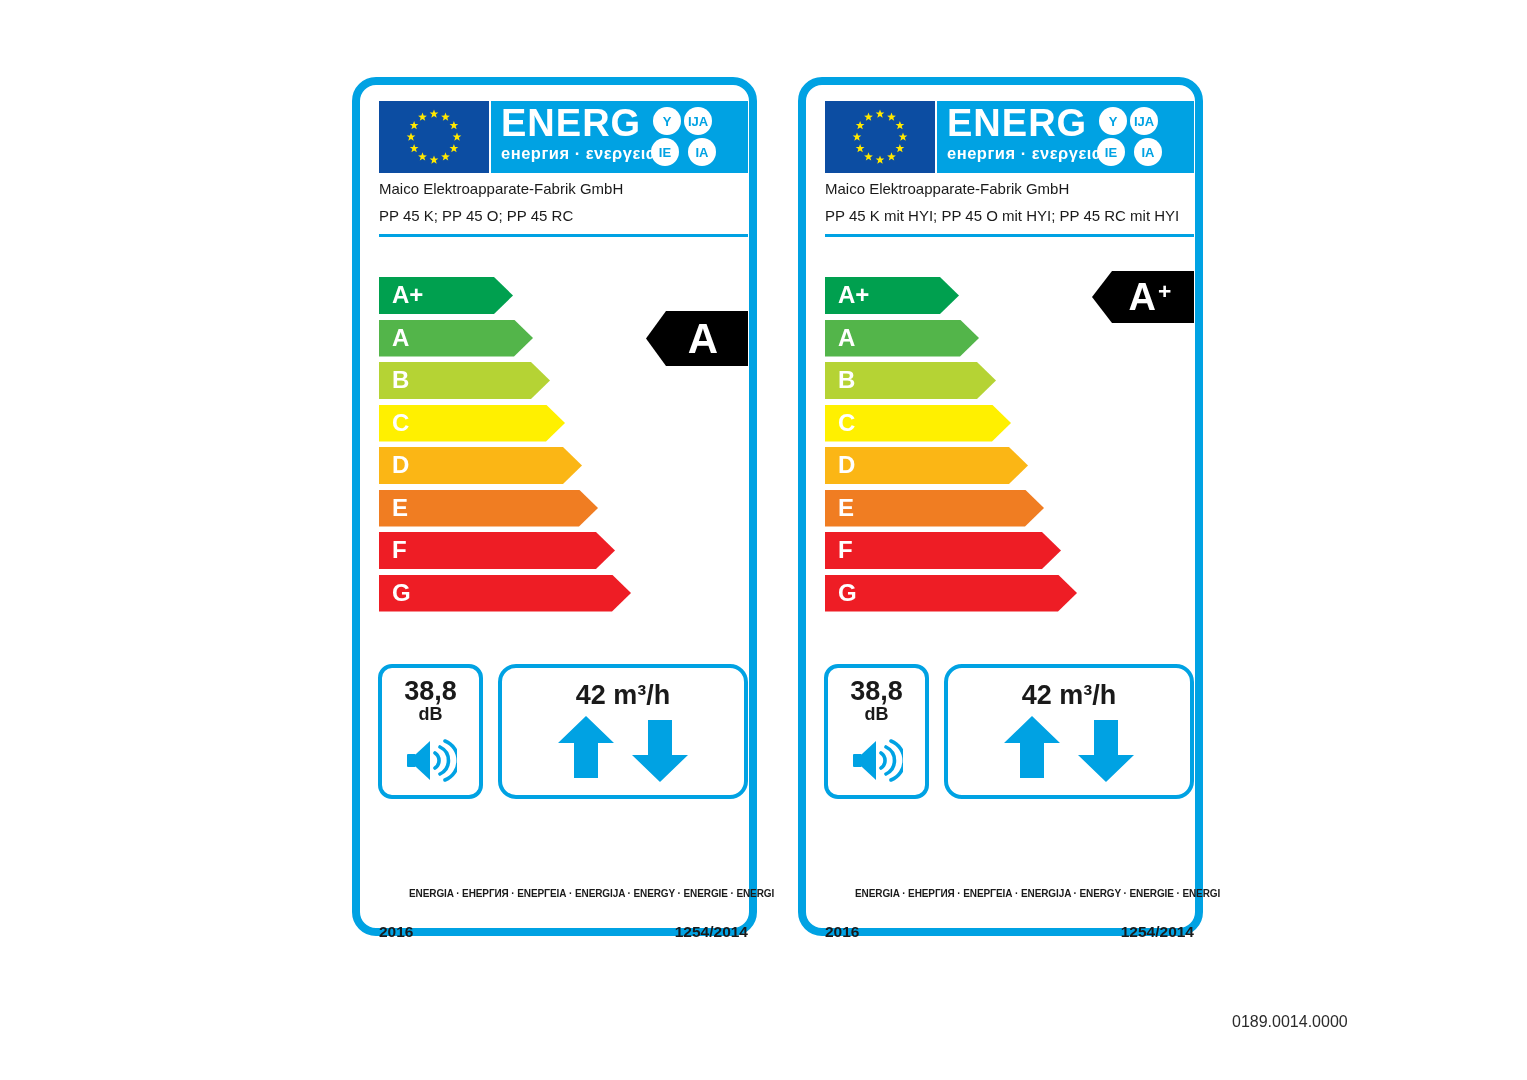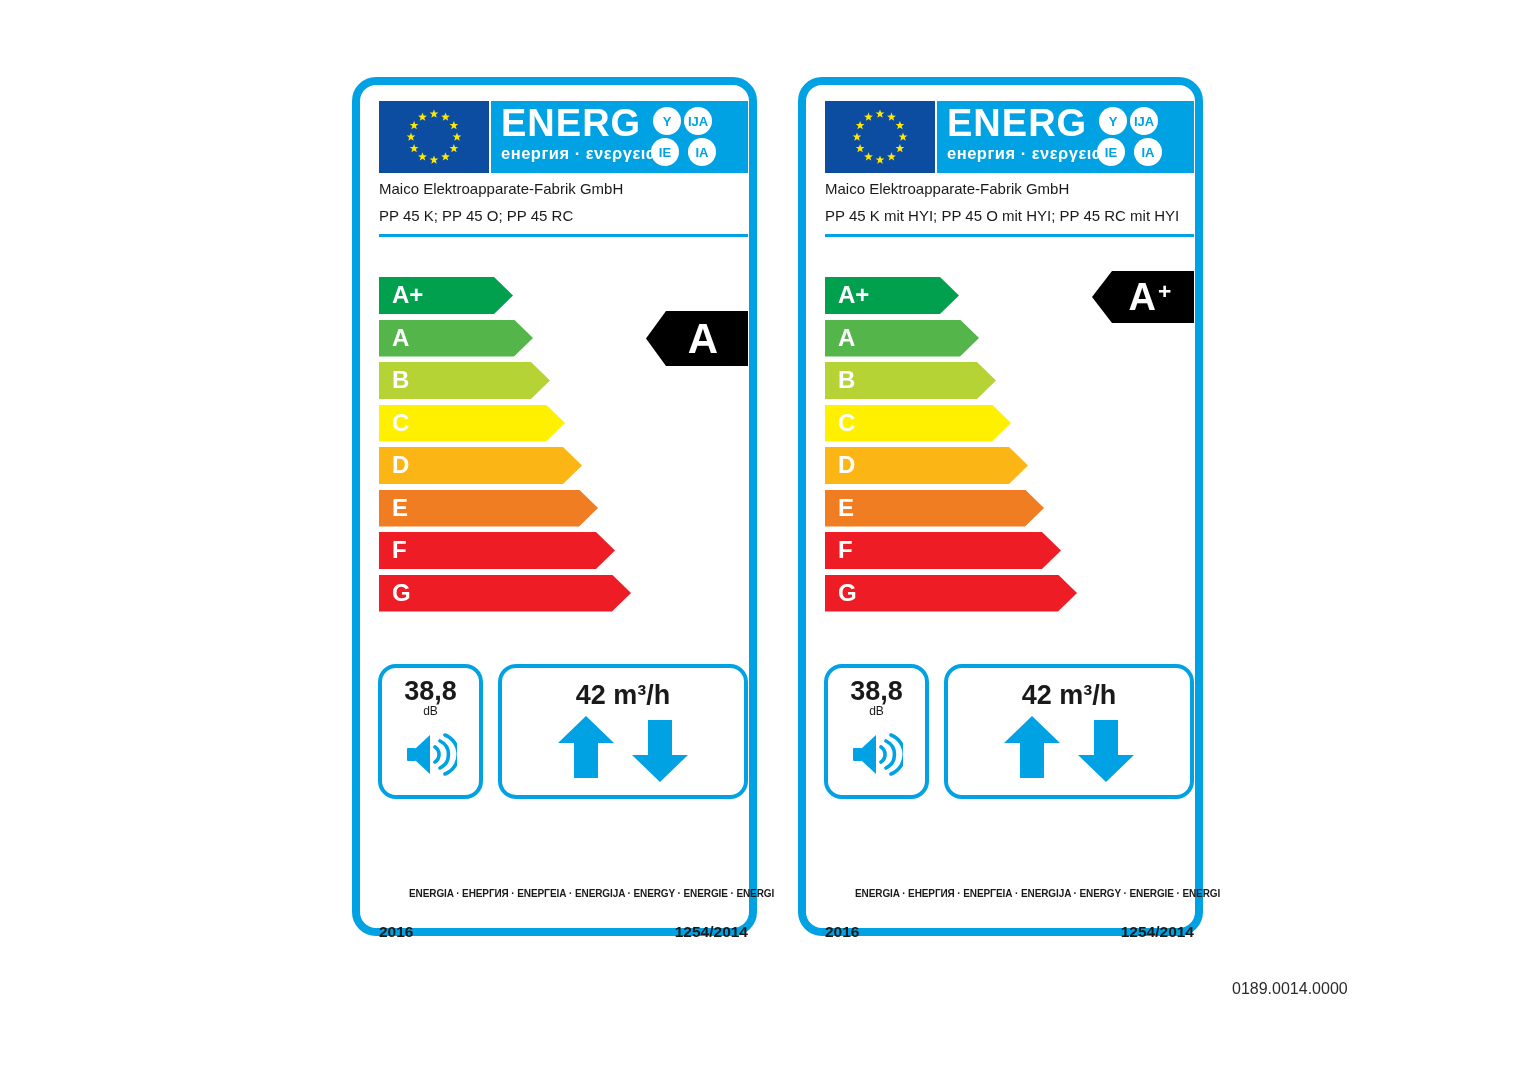--- a/index.html
+++ b/index.html
@@ -54,37 +54,37 @@
                   display:flex; align-items:center; justify-content:center; padding-left:14px; }
   .card--left  .rating-arrow { top:226px; height:55px; font-size:42px; }
   .card--right .rating-arrow { top:186px; height:52px; font-size:38px; }
   .rating-arrow .plus { font-size:0.6em; vertical-align:0.3em; margin-left:2px;
                         position:relative; top:-0.25em; }
 
   
   .box { position:absolute; top:579px; height:135px; border:4px solid var(--accent-blue);
          border-radius:18px; background:#fff; display:flex; flex-direction:column;
          align-items:center; }
-  .box-db   { left:18px;  width:105px; padding-top:9px; }
+  .box-db   { left:18px;  width:105px; padding-top:9px;border-radius:14px; }
   .box-flow { left:138px; width:250px; padding-top:13px; }
   .db-value { font-weight:bold; font-size:27px; color:#1a1a1a; line-height:1.05; }
-  .db-unit  { font-weight:normal; font-size:12px; color:#1a1a1a; line-height:1.1; }
+  .db-unit  { font-weight:bold; font-size:18px; color:#1a1a1a; line-height:1.1; }
   .speaker-icon { margin-top:7px; }
   .flow-value { font-weight:bold; font-size:27px; color:#1a1a1a; line-height:1.1; }
   .flow-arrows { display:flex; gap:18px; margin-top:5px; align-items:flex-start; }
   .flow-arrows .down { margin-top:4px; }
 
   
   .langs { position:absolute; left:19px; top:803px; width:372px; font-weight:bold;
            font-size:10px; letter-spacing:-0.1px; color:#1a1a1a; white-space:nowrap;padding-left:30px; }
   .yearrow { position:absolute; left:19px; top:820px; width:369px; display:flex;
              justify-content:space-between; font-weight:bold; font-size:15.5px; color:#1a1a1a;margin-top:18px; }
 
   
-  .footer-code { position:absolute; left:1232px; top:980px; font-size:16px; color:#2b2b2b; }
+  .footer-code { position:absolute; left:1232px; top:1013px; font-size:16px; color:#2b2b2b; }
 </style>
 </head>
 <body>
 
 <div class="canvas">
 
   <div class="card card--left">
 
     <svg class="flag" viewBox="0 0 110 72" aria-hidden="true">
       <defs>

